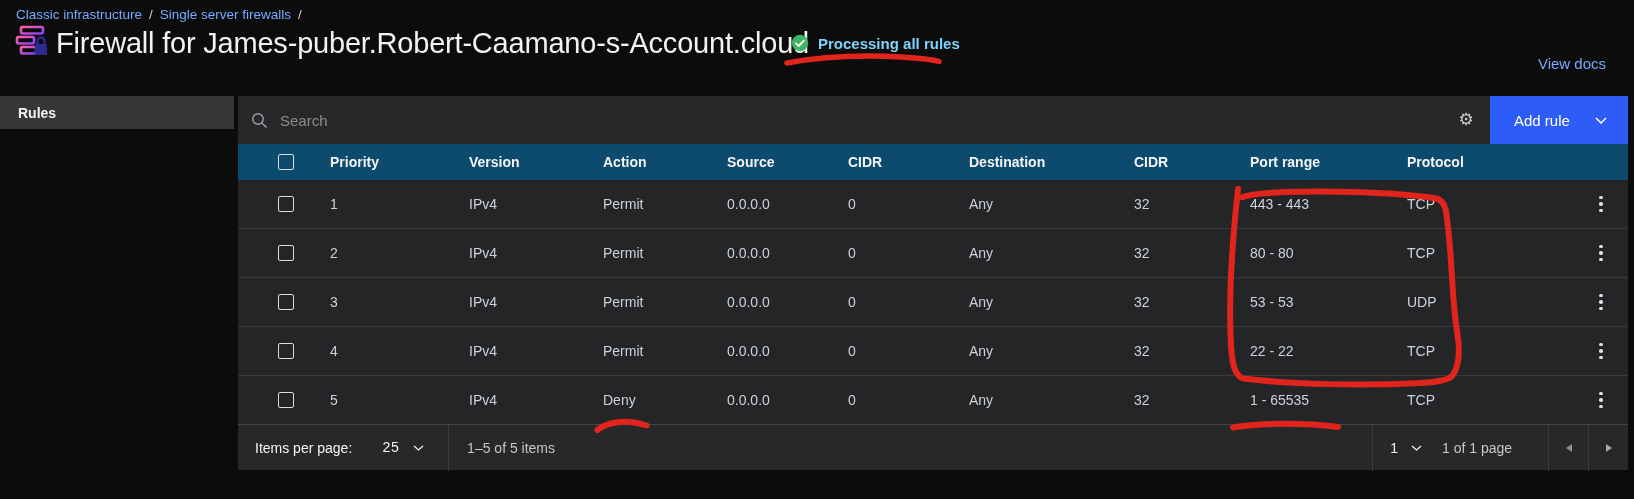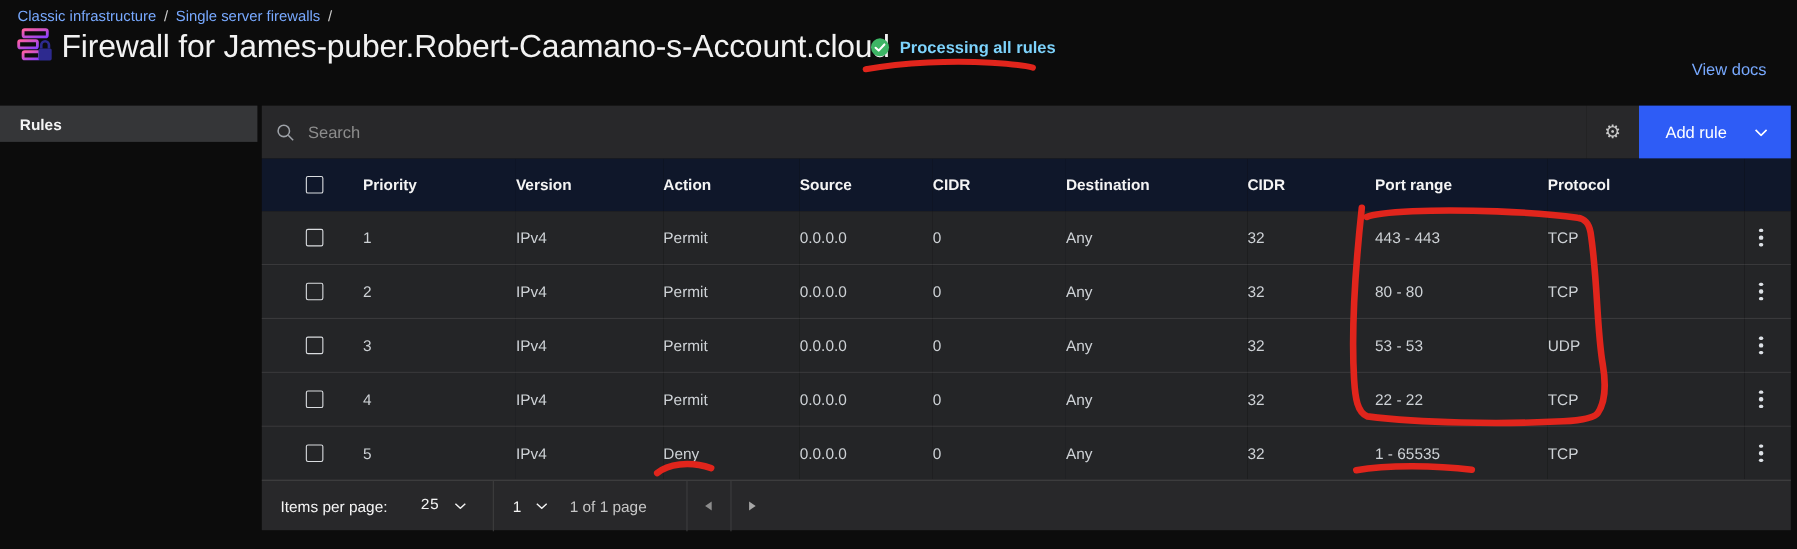--- a/index.html
+++ b/index.html
@@ -53,21 +53,21 @@
     width:48px; height:48px; background:#28282a; border:none; cursor:pointer;
     color:#c9c9c9; font-size:17px; line-height:48px; text-align:center;
   }
   .add-rule-btn {
     width:138px; height:48px; border:none; background:#2e5cf6; color:#fff;
     font-size:15px; display:flex; align-items:center; justify-content:space-between;
     padding:0 21px 0 24px; cursor:pointer; font-family:inherit;
   }
 
   table { width:1390px; border-collapse:collapse; table-layout:fixed; }
-  thead tr { background:#0f172a; height:48px; }
+  thead tr { background:#0c4a6e; height:36px; }
   thead th { font-size:14px; font-weight:700; color:#f4f4f4; text-align:left; padding:0; white-space:nowrap; }
   tbody tr { background:#242527; height:48px; }
   tbody tr + tr td { border-top:1px solid #39393b; }
   tbody td { font-size:14px; color:#ced2d6; padding:0; white-space:nowrap; }
   .cb-cell { padding-left:40px; }
   .checkbox {
     width:16px; height:16px; border:1.5px solid #dadde0; border-radius:2px;
     background:transparent; cursor:pointer;
   }
   .kebab { width:18px; height:48px; display:flex; flex-direction:column; justify-content:center;
@@ -301,20 +301,23 @@
   </table>
 
   <div class="pager">
     <span class="ipp-label">Items per page:</span>
     <div class="ipp-select">
       <span>25</span>
       <svg width="11" height="6" viewBox="0 0 11 6">
         <polyline points="1,1 5.5,5 10,1" fill="none" stroke="#f4f4f4" stroke-width="1.3"></polyline>
       </svg>
     </div>
+    <div class="range-box grow">
+      <span>1–5 of 5 items</span>
+    </div>
     <div class="page-select">
       <span>1</span>
       <svg width="11" height="6" viewBox="0 0 11 6">
         <polyline points="1,1 5.5,5 10,1" fill="none" stroke="#f4f4f4" stroke-width="1.3"></polyline>
       </svg>
     </div>
     <span class="page-info">1 of 1 page</span>
     <button class="pg-btn">
       <svg width="8" height="10" viewBox="0 0 8 10">
         <polygon points="7,1 1,5 7,9" fill="#8d8d8d"></polygon>

